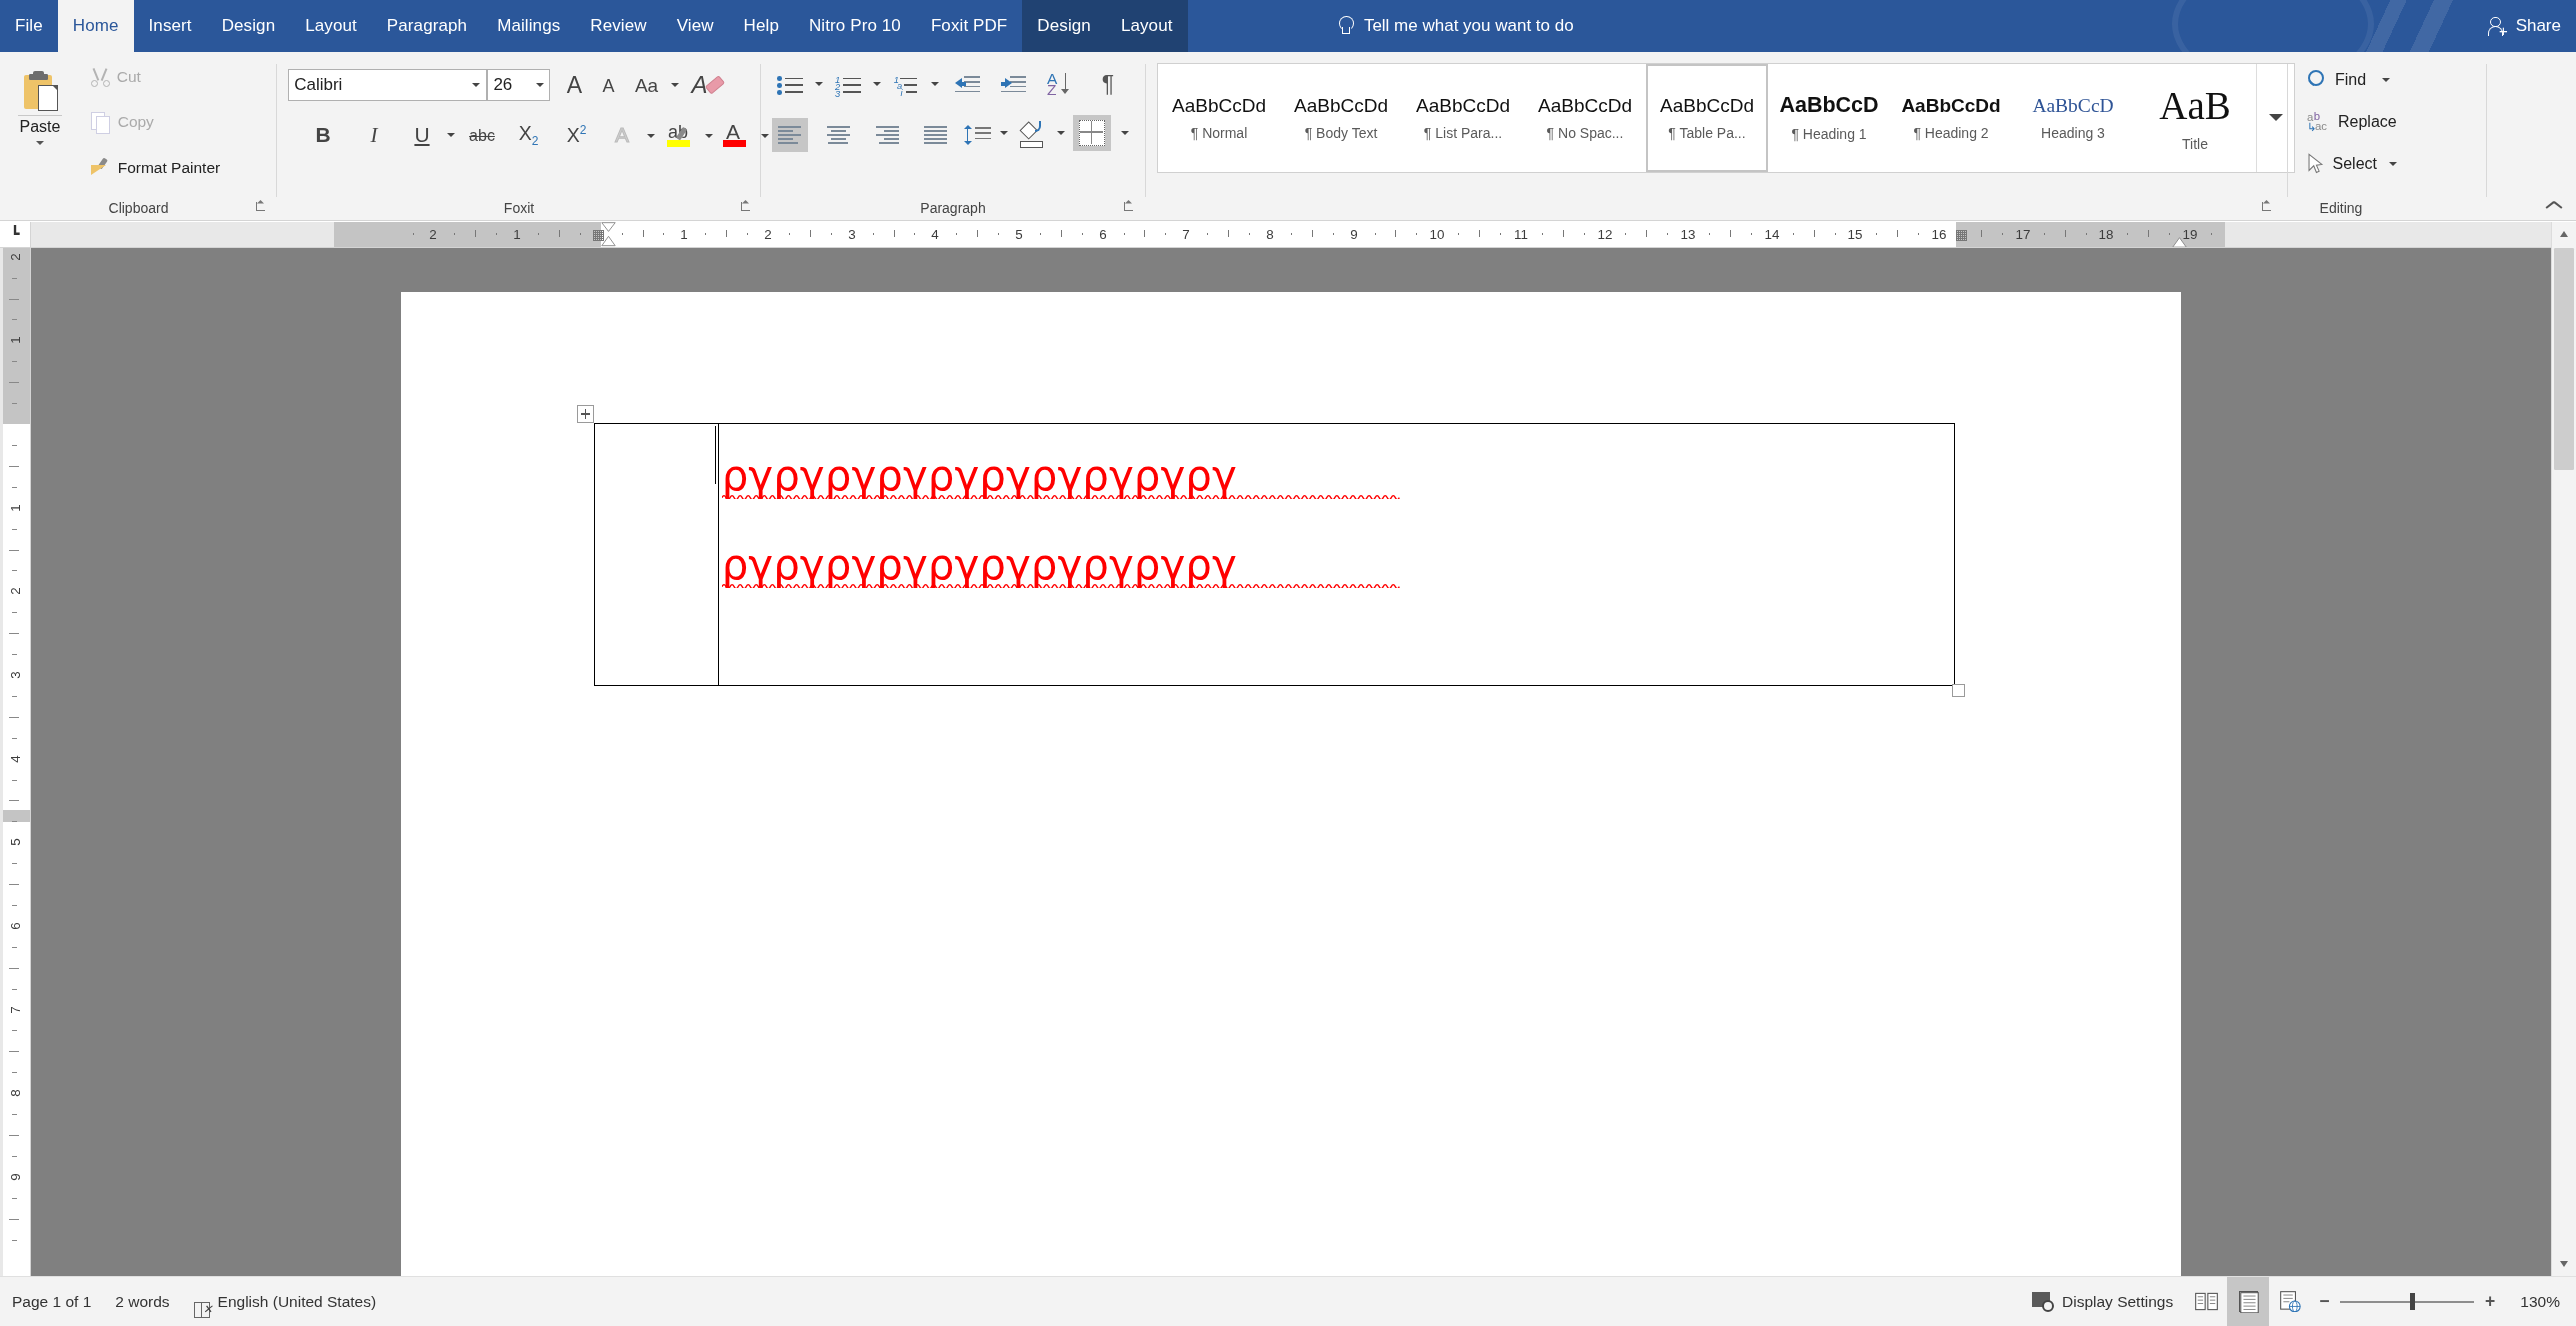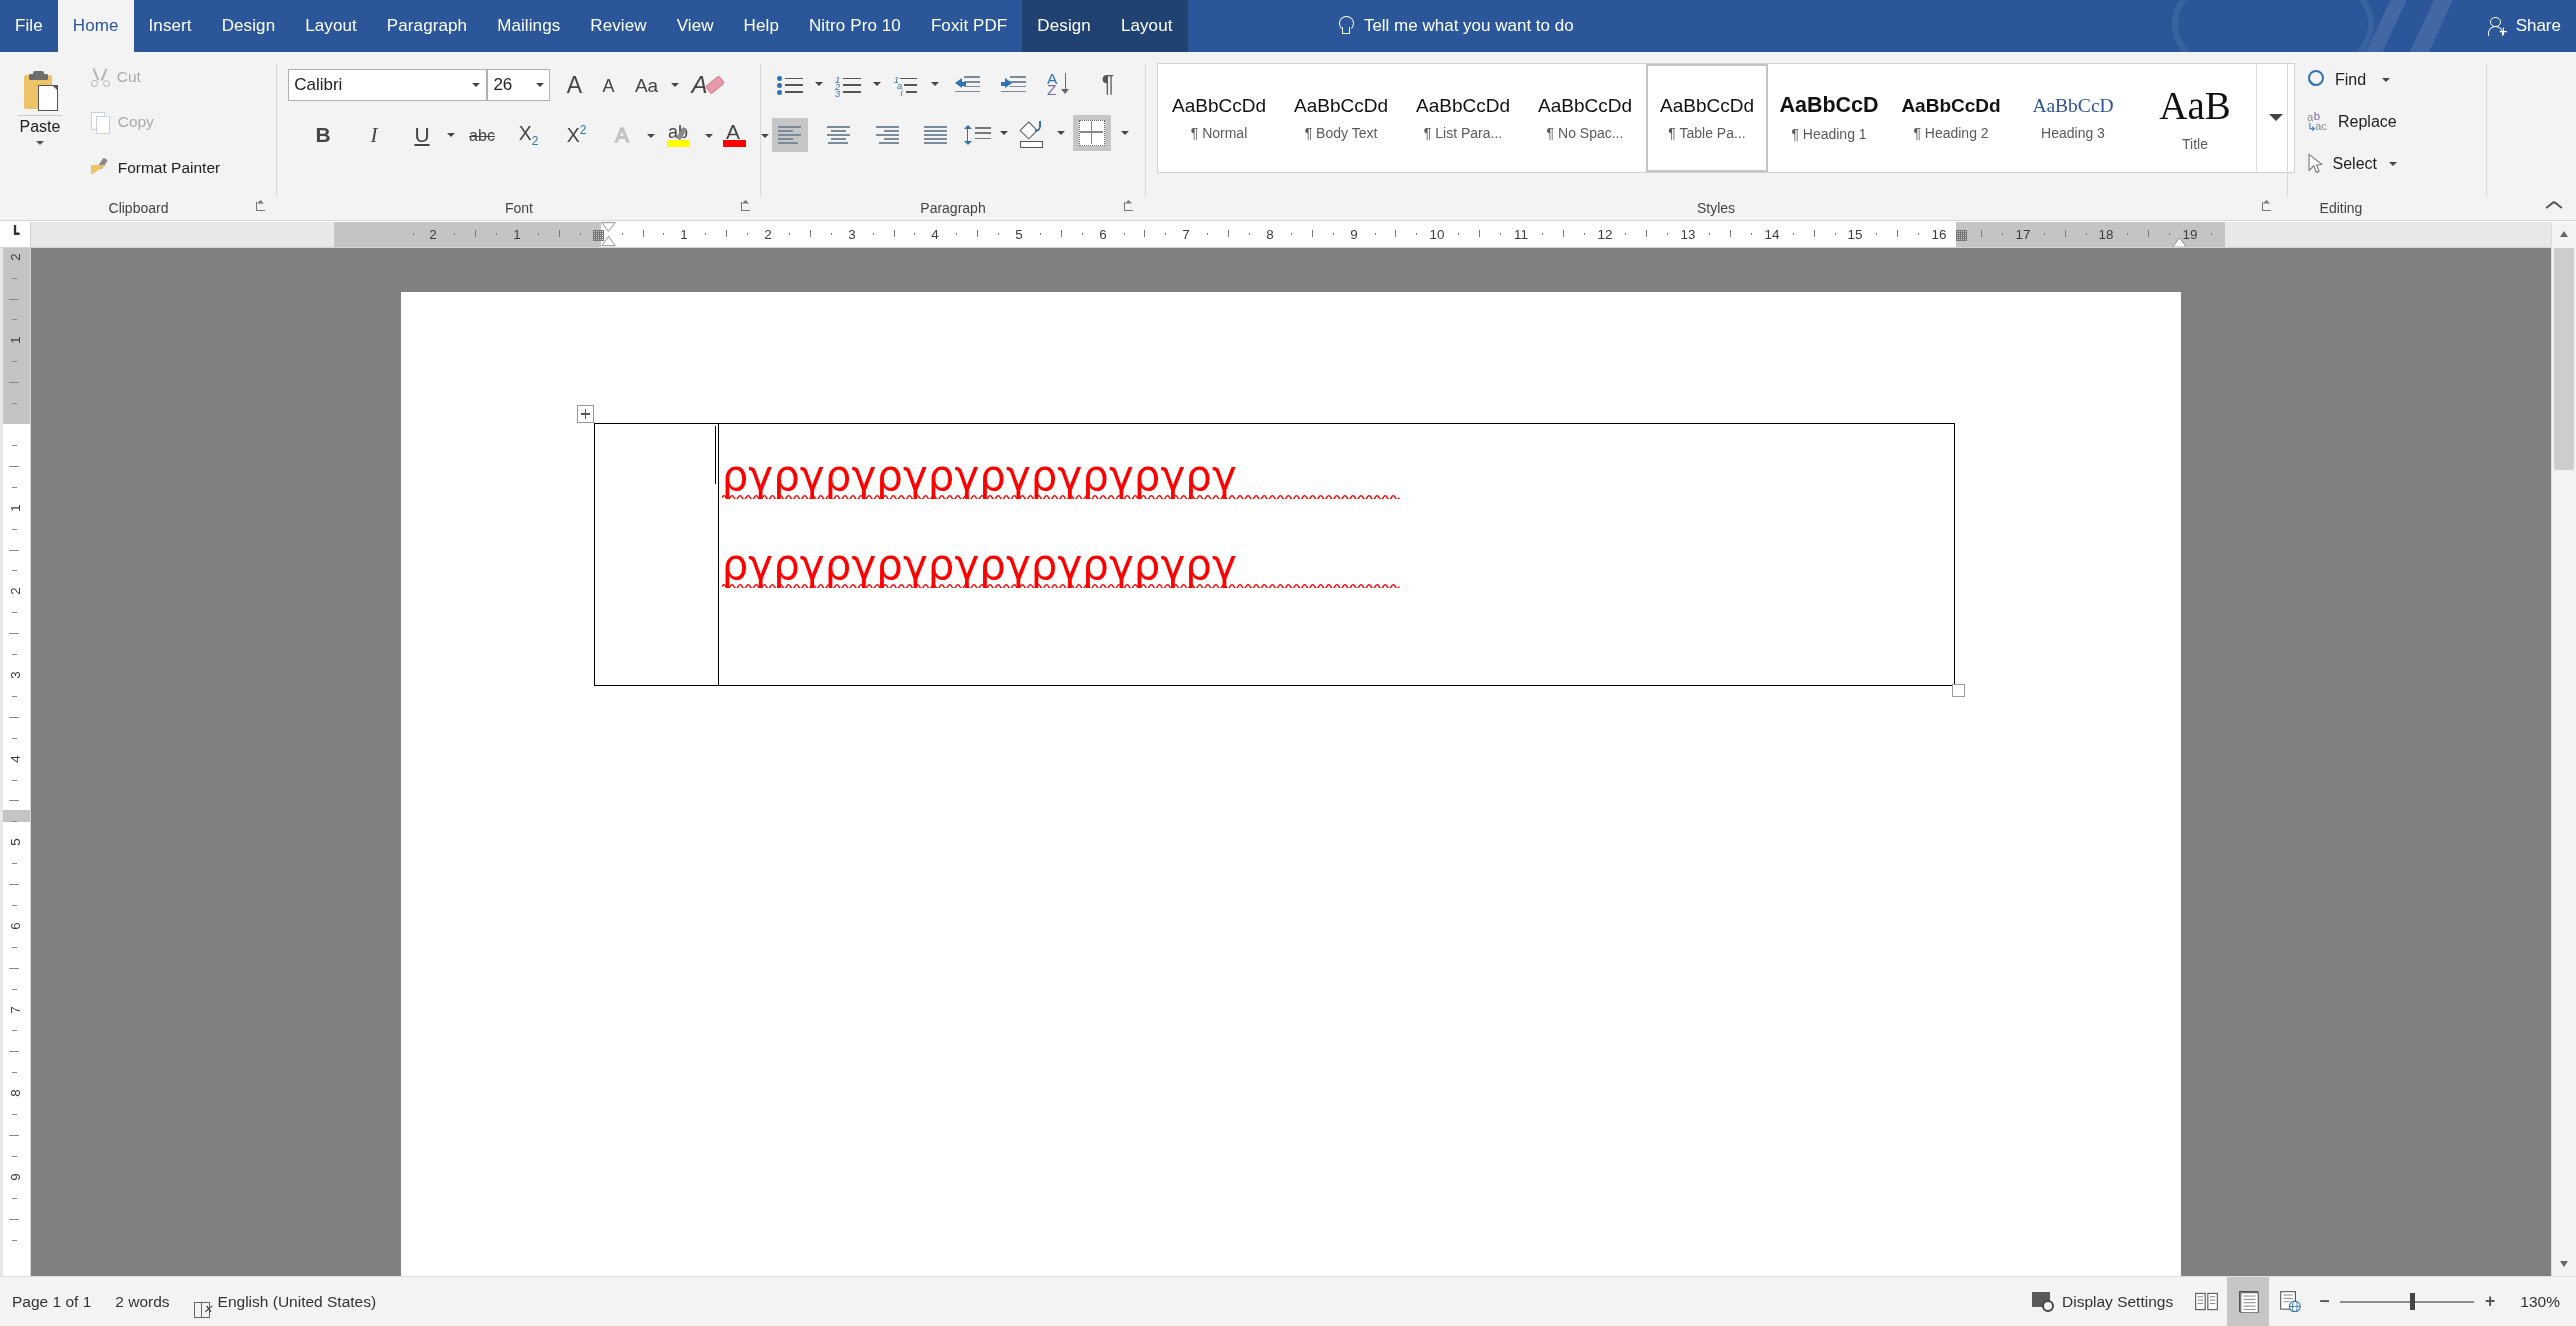--- a/index.html
+++ b/index.html
@@ -478,21 +478,21 @@
     </div>
     <div class="tiny-caret" style="position:absolute; left:428px; top:82px;"></div>
     <div class="icbtn" style="left:443px; top:67px; width:32px; height:32px;">
       <span style="position:relative;width:25.5px;height:27px;display:block">
         <span style="position:absolute;left:2.7px;top:-1.3px;font-size:21px;color:#444">A</span>
         <span class="hl-swatch" id="fc-sw" style="background: rgb(255, 0, 0);"></span>
       </span>
     </div>
     <div class="tiny-caret" style="position:absolute; left:484px; top:82px;"></div>
 
-    <div class="group-label">Font</div>
+    <div class="group-label">Foxit</div>
     <div class="dlg" style="left:462px;"></div>
     <div class="group-sep" style="left:483px;"></div>
   </div>
 
   <div class="group" style="left:761px; width:384px;">
     <div class="icbtn" style="left:12px; top:17.5px; width:35px; height:30px;">
       <span class="bullet-ico">
         <i class="d" style="top:1.3px"></i>
           <i class="l" style="top:2.7px"></i>
         <i class="d" style="top:8px"></i>
@@ -659,21 +659,20 @@
           <div class="style-name">Heading 3</div>
         </div>
         <div class="style-item">
           <div class="style-prev" style="font-size: 39px; font-family: &quot;Liberation Serif&quot;, serif;">AaB</div>
           <div class="style-name">Title</div>
         </div>
         <div class="stl-more">
           <i class="t"></i>
         </div>
       </div>
-    <div class="group-label">Styles</div>
     <div class="dlg" style="left:1115px;"></div>
     <div class="group-sep" style="left:1142px;"></div>
   </div>
 
   <div class="group" style="left:2287px; width:202px;">
     <div class="ed-row" style="left:20px; top:17.5px;">
       <span class="magn"></span>
       <span>Find</span>
       <span class="tiny-caret" style="margin-left:8px"></span>
     </div>

